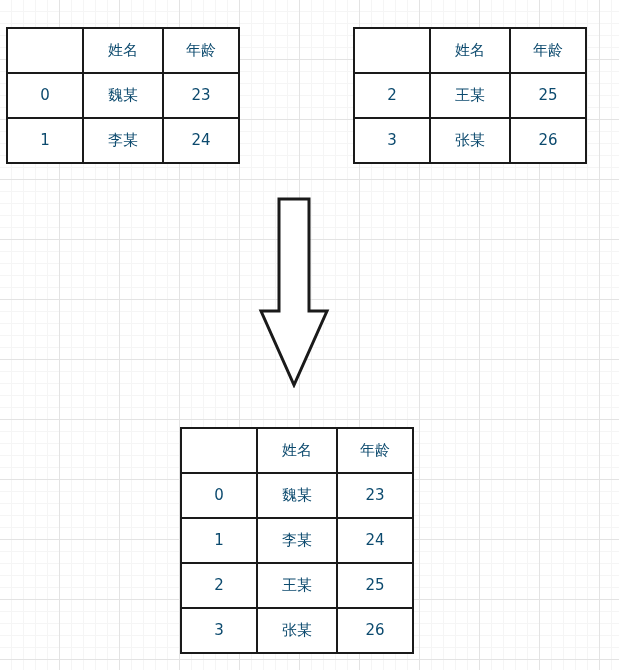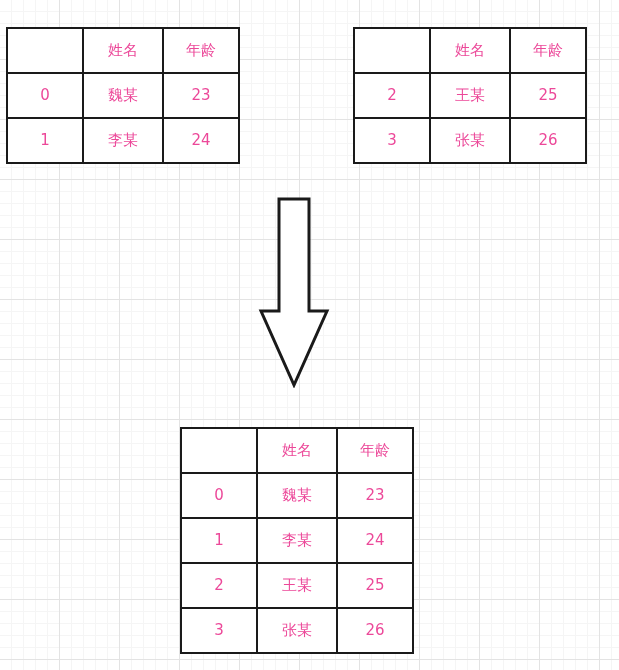--- a/index.html
+++ b/index.html
@@ -42,21 +42,21 @@
     position: absolute;
     z-index: 2;
     border-collapse: collapse;
     table-layout: fixed;
     background: #ffffff;
   }
   .df-table td {
     border: 2px solid #1a1a1a;
     text-align: center;
     vertical-align: middle;
-    color: #ec4899;
+    color: #0c4a6e;
     font-size: 15px;
     line-height: 1;
     padding: 0;
     background: #ffffff;
     font-family: "DejaVu Sans", "Liberation Sans", sans-serif;
   }
   .df-table td.idx-col { width: 74px; }
   .df-table td.name-col { width: 78px; }
   .df-table td.age-col { width: 74px; }
   .df-table tr { height: 45px; }

